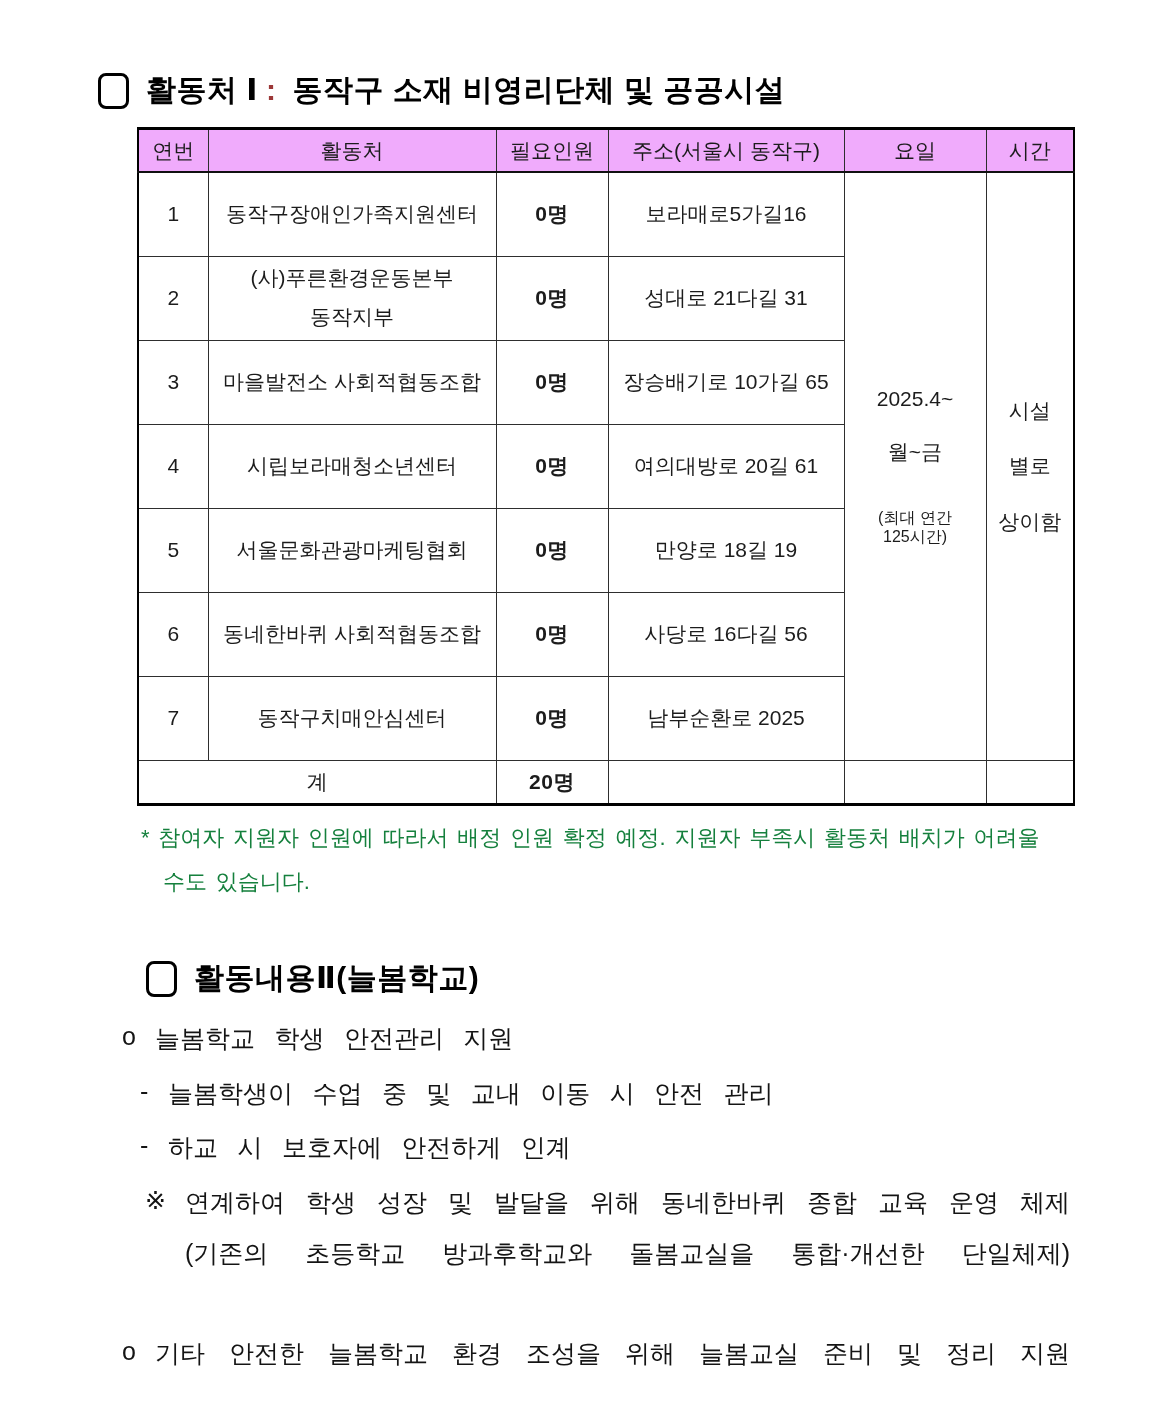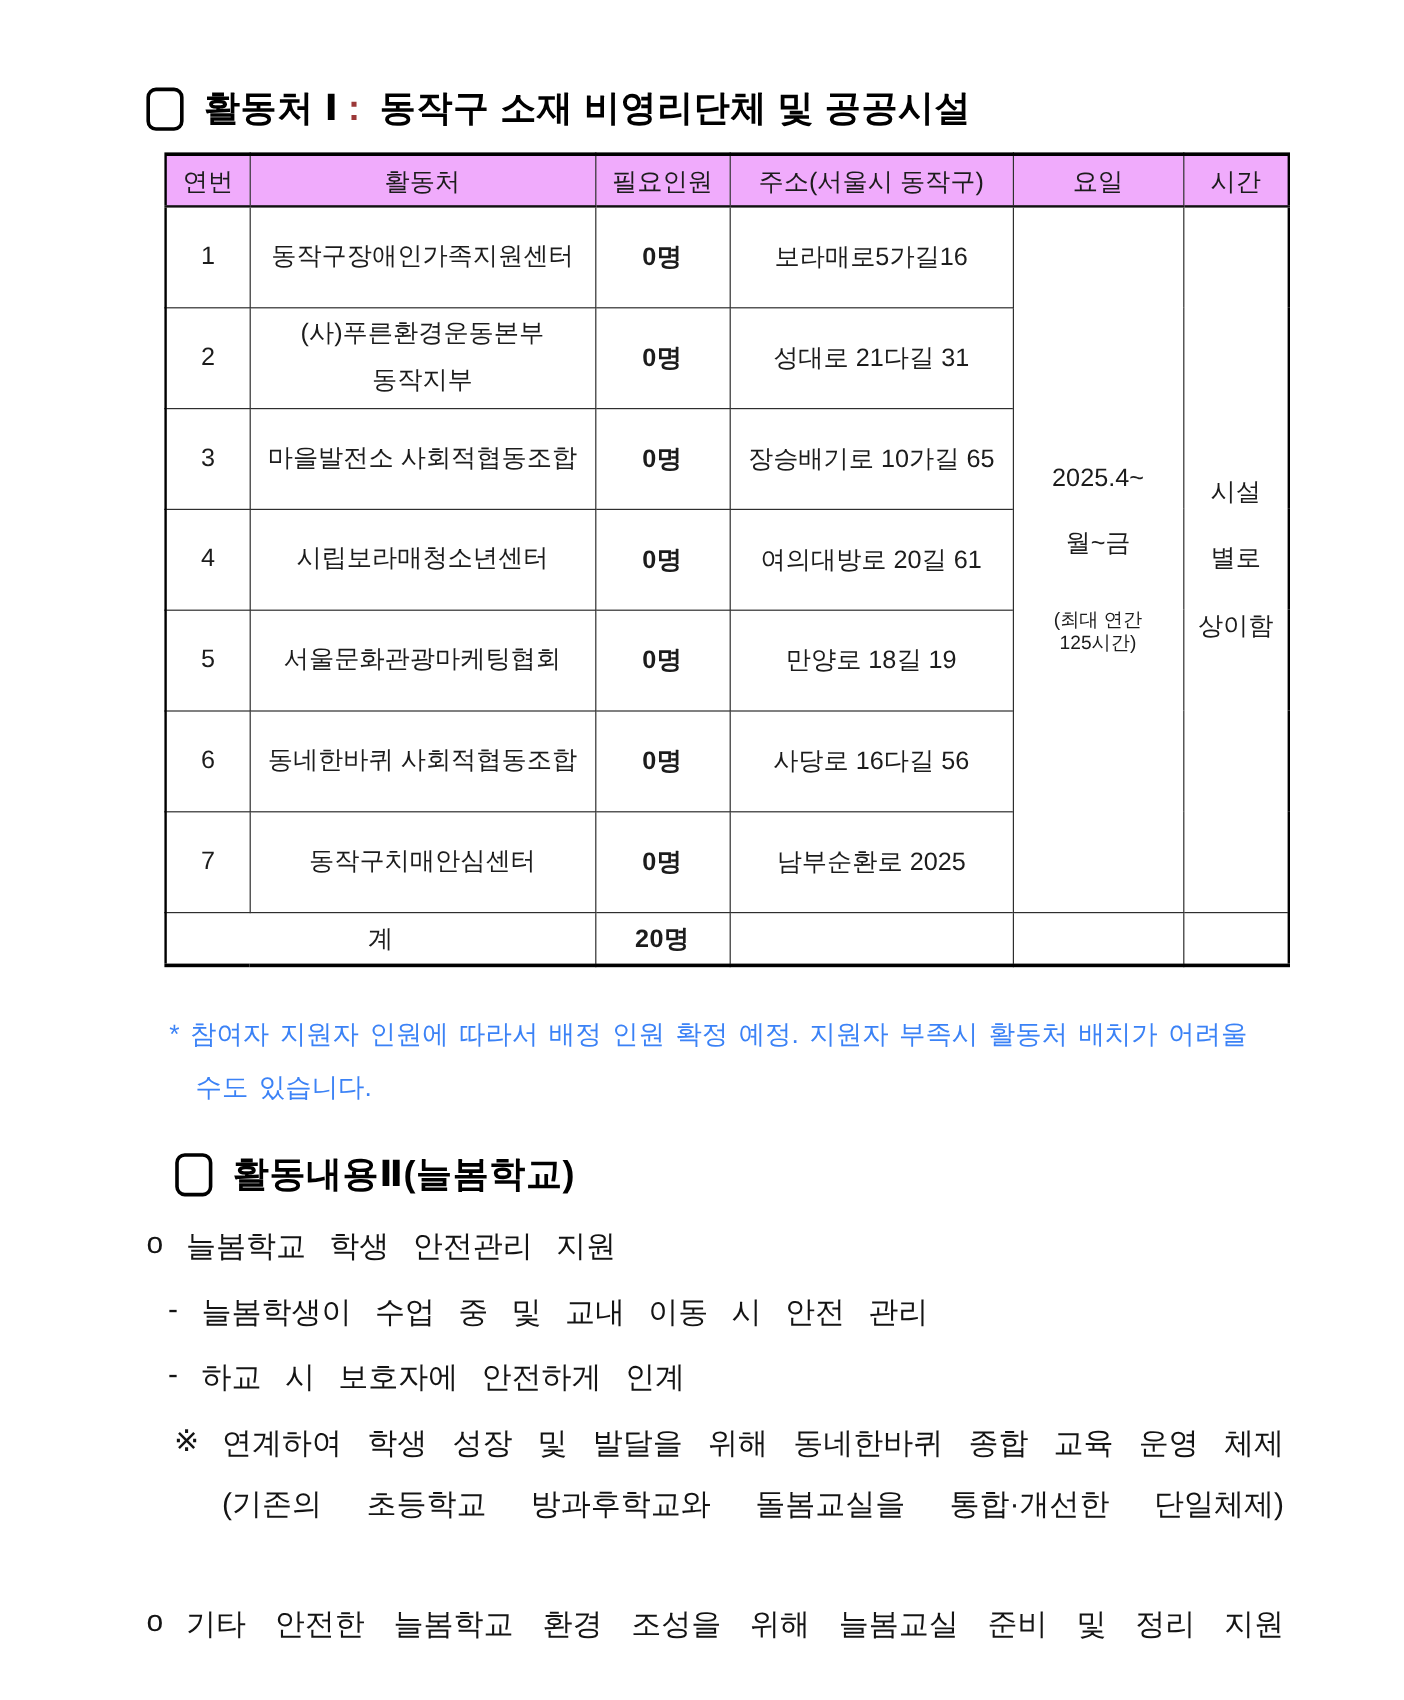--- a/index.html
+++ b/index.html
@@ -8,21 +8,21 @@
     font-family:"Liberation Sans","DejaVu Sans",sans-serif;
     color:#1a1a1a;
   }
   .page { position:relative; width:1170px; height:1417px; overflow:hidden; background:#fff; }
 
   
   .sec-title { position:absolute; display:flex; align-items:center; white-space:nowrap;
     font-size:30px; font-weight:800; color:#000; letter-spacing:0.5px; }
   .cbox { width:25px; height:30px; border:3.5px solid #000; border-radius:8px;
     margin-right:17px; flex:0 0 auto; }
-  #title1 { left:98px; top:70px;margin-left:24px; }
+  #title1 { left:98px; top:70px; }
   #title2 { left:98px; top:958px;padding-left:48px; }
   .t-colon { color:#9c3838; margin:0 16px 0 8px; }
 
   
   table.loc {
     position:absolute; left:137px; top:127px; width:936px;
     border-collapse:collapse; table-layout:fixed;
     font-size:21px; color:#1c1c1c;
     border:2px solid #000; border-top-width:3px; border-bottom-width:3px;
   }
@@ -32,22 +32,22 @@
   tr.total-row { height:44px; }
   td.c-addr { text-align:left; padding-left:15px; }
   td.c-people { font-weight:700; letter-spacing:0.5px; }
   td.c-org div { line-height:1.85; }
   td.c-day .day-l1 { margin-bottom:27px; }
   td.c-day .day-l2 { }
   td.c-day .day-l3 { font-size:16px; line-height:1.2;margin-top:42px; }
   td.c-time { line-height:2.65; }
 
   
-  #note { position:absolute; left:141px; top:840px; width:945px;
-    font-size:22px; line-height:2.0; color:#3b82f6;
+  #note { position:absolute; left:141px; top:816px; width:945px;
+    font-size:22px; line-height:2.0; color:#15803d;
     padding-left:22px; text-indent:-22px; }
   #note .nline { white-space:nowrap; word-spacing:0.12em; }
 
   
   .c-line { position:absolute; display:flex; font-size:25px; color:#141414; }
   .c-line .marker { flex:0 0 auto; }
   .nw { white-space:nowrap; word-spacing:0.5em; }
   #item1 { left:122px; top:1022px; } #item1 .marker { width:33px; }
   #sub1  { left:140px; top:1077px; } #sub1 .marker { width:28px; }
   #sub2  { left:140px; top:1131px; } #sub2 .marker { width:28px; }

